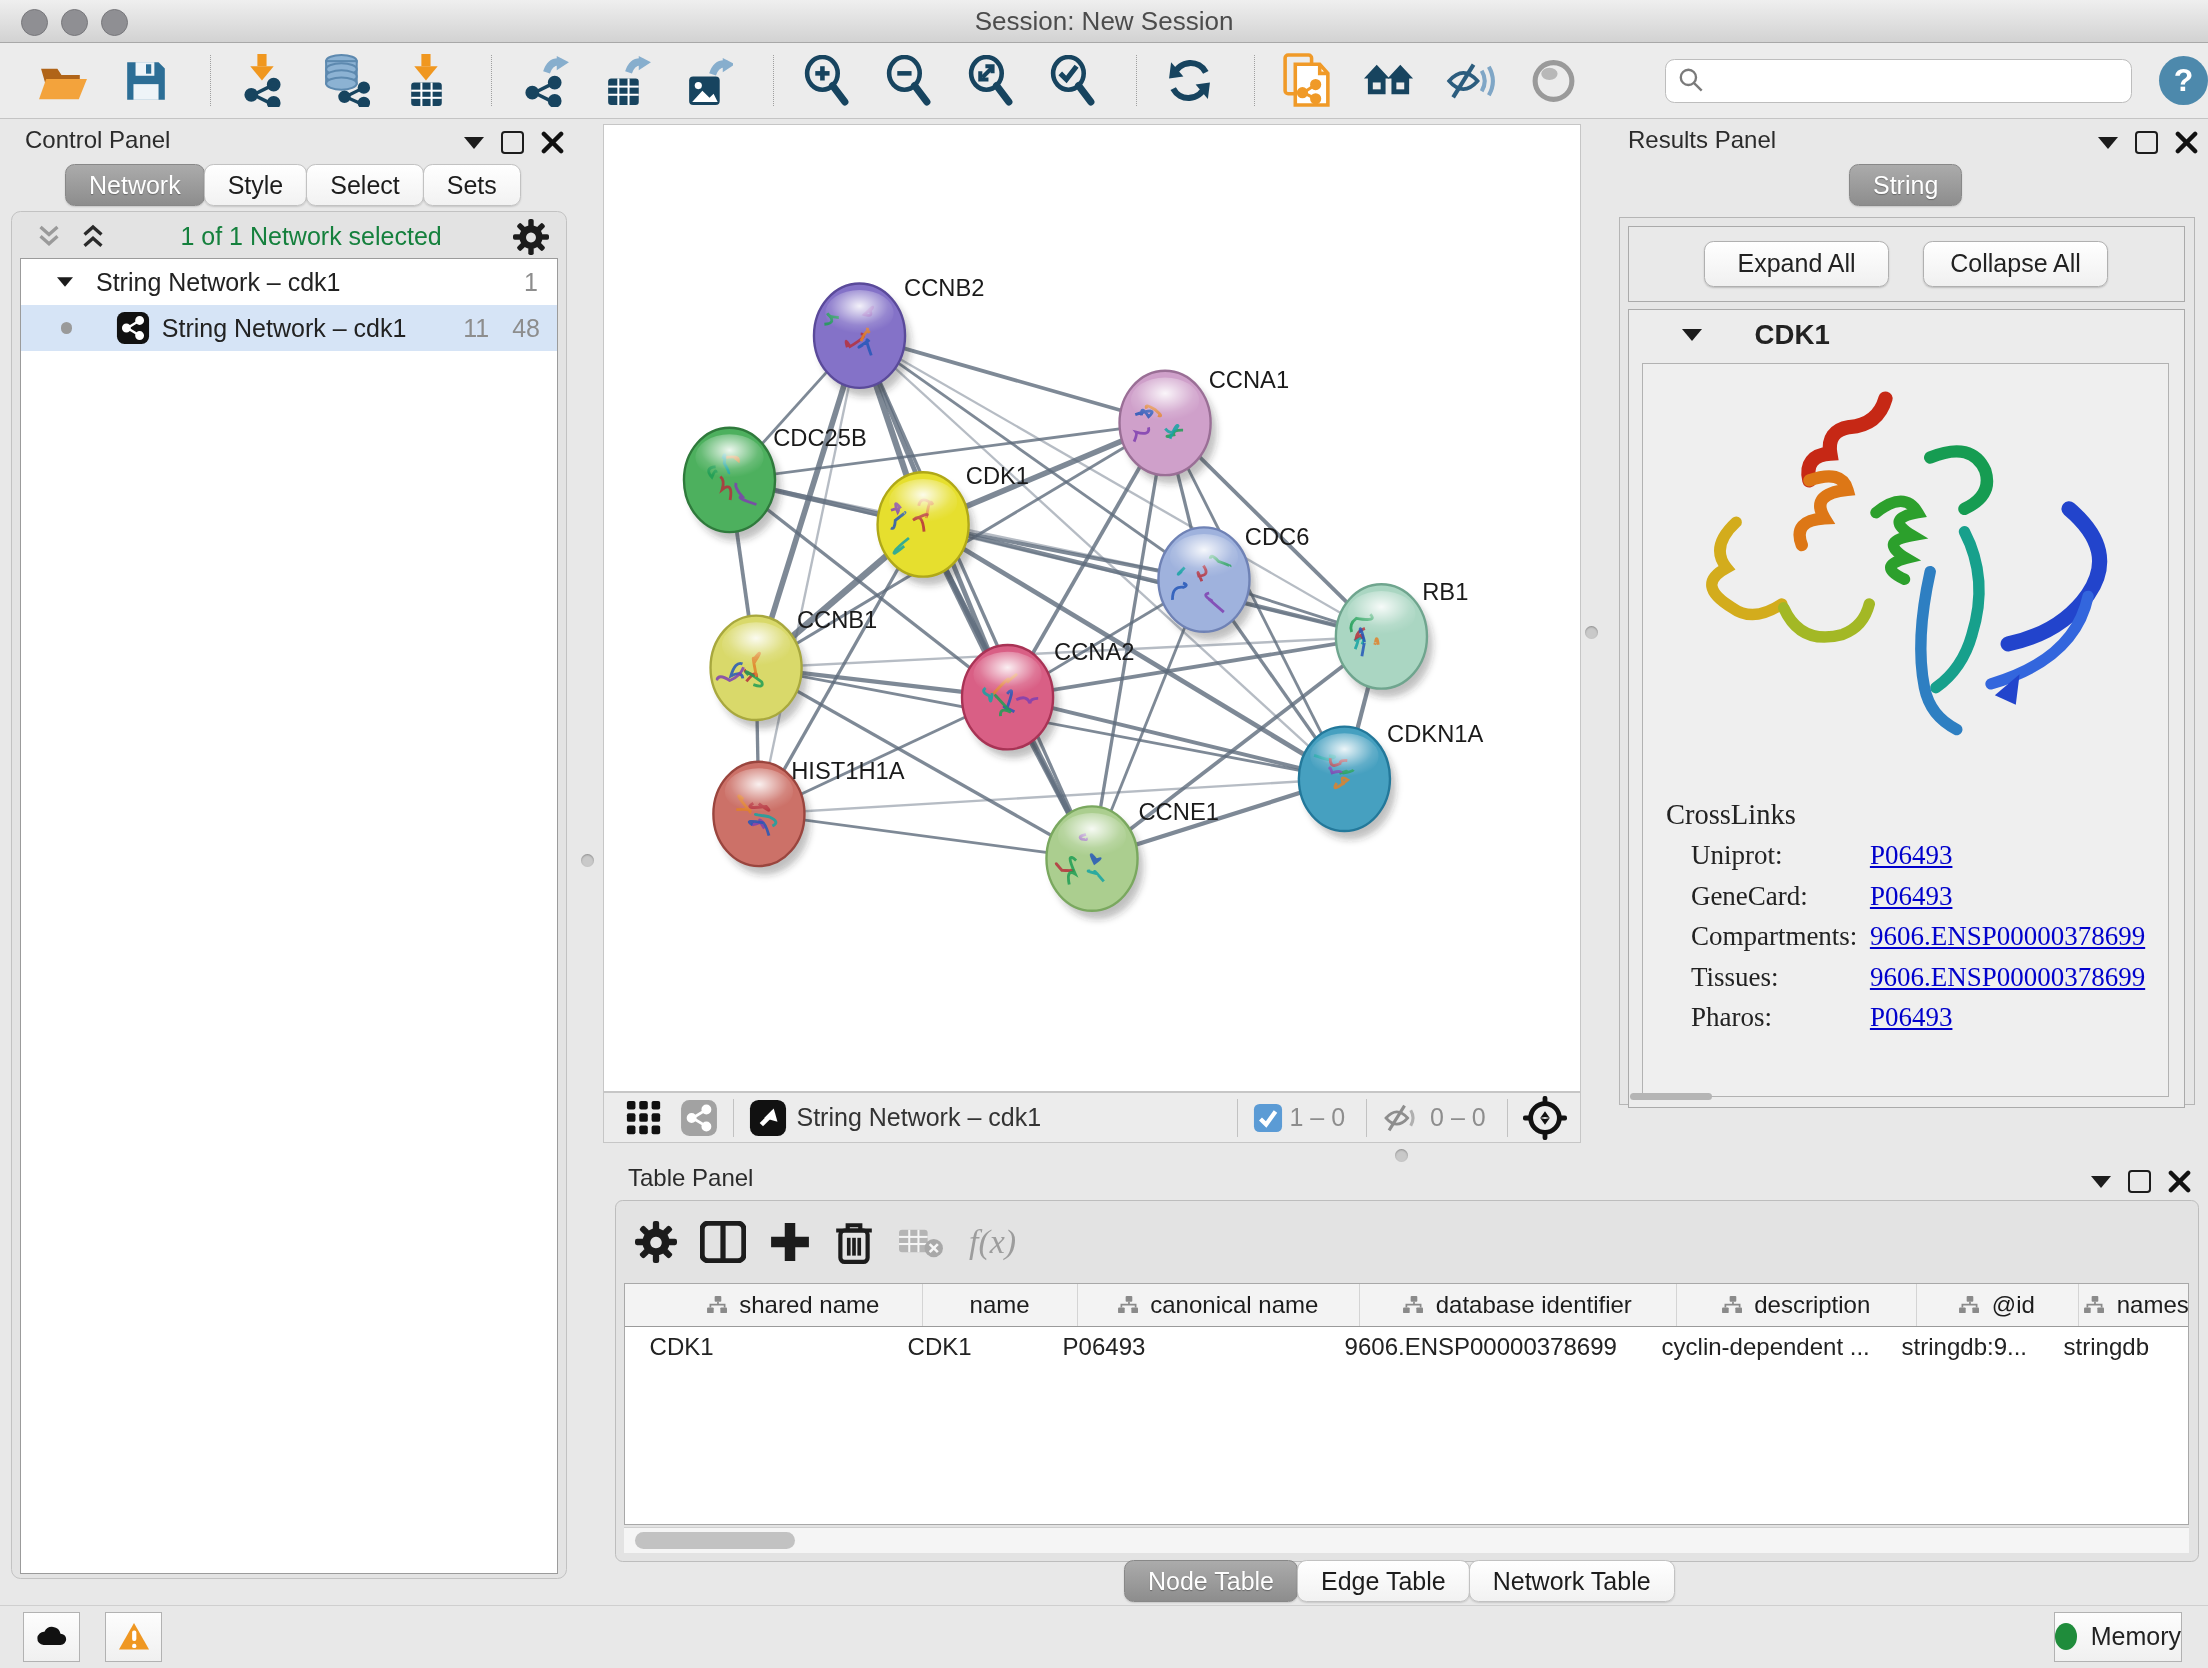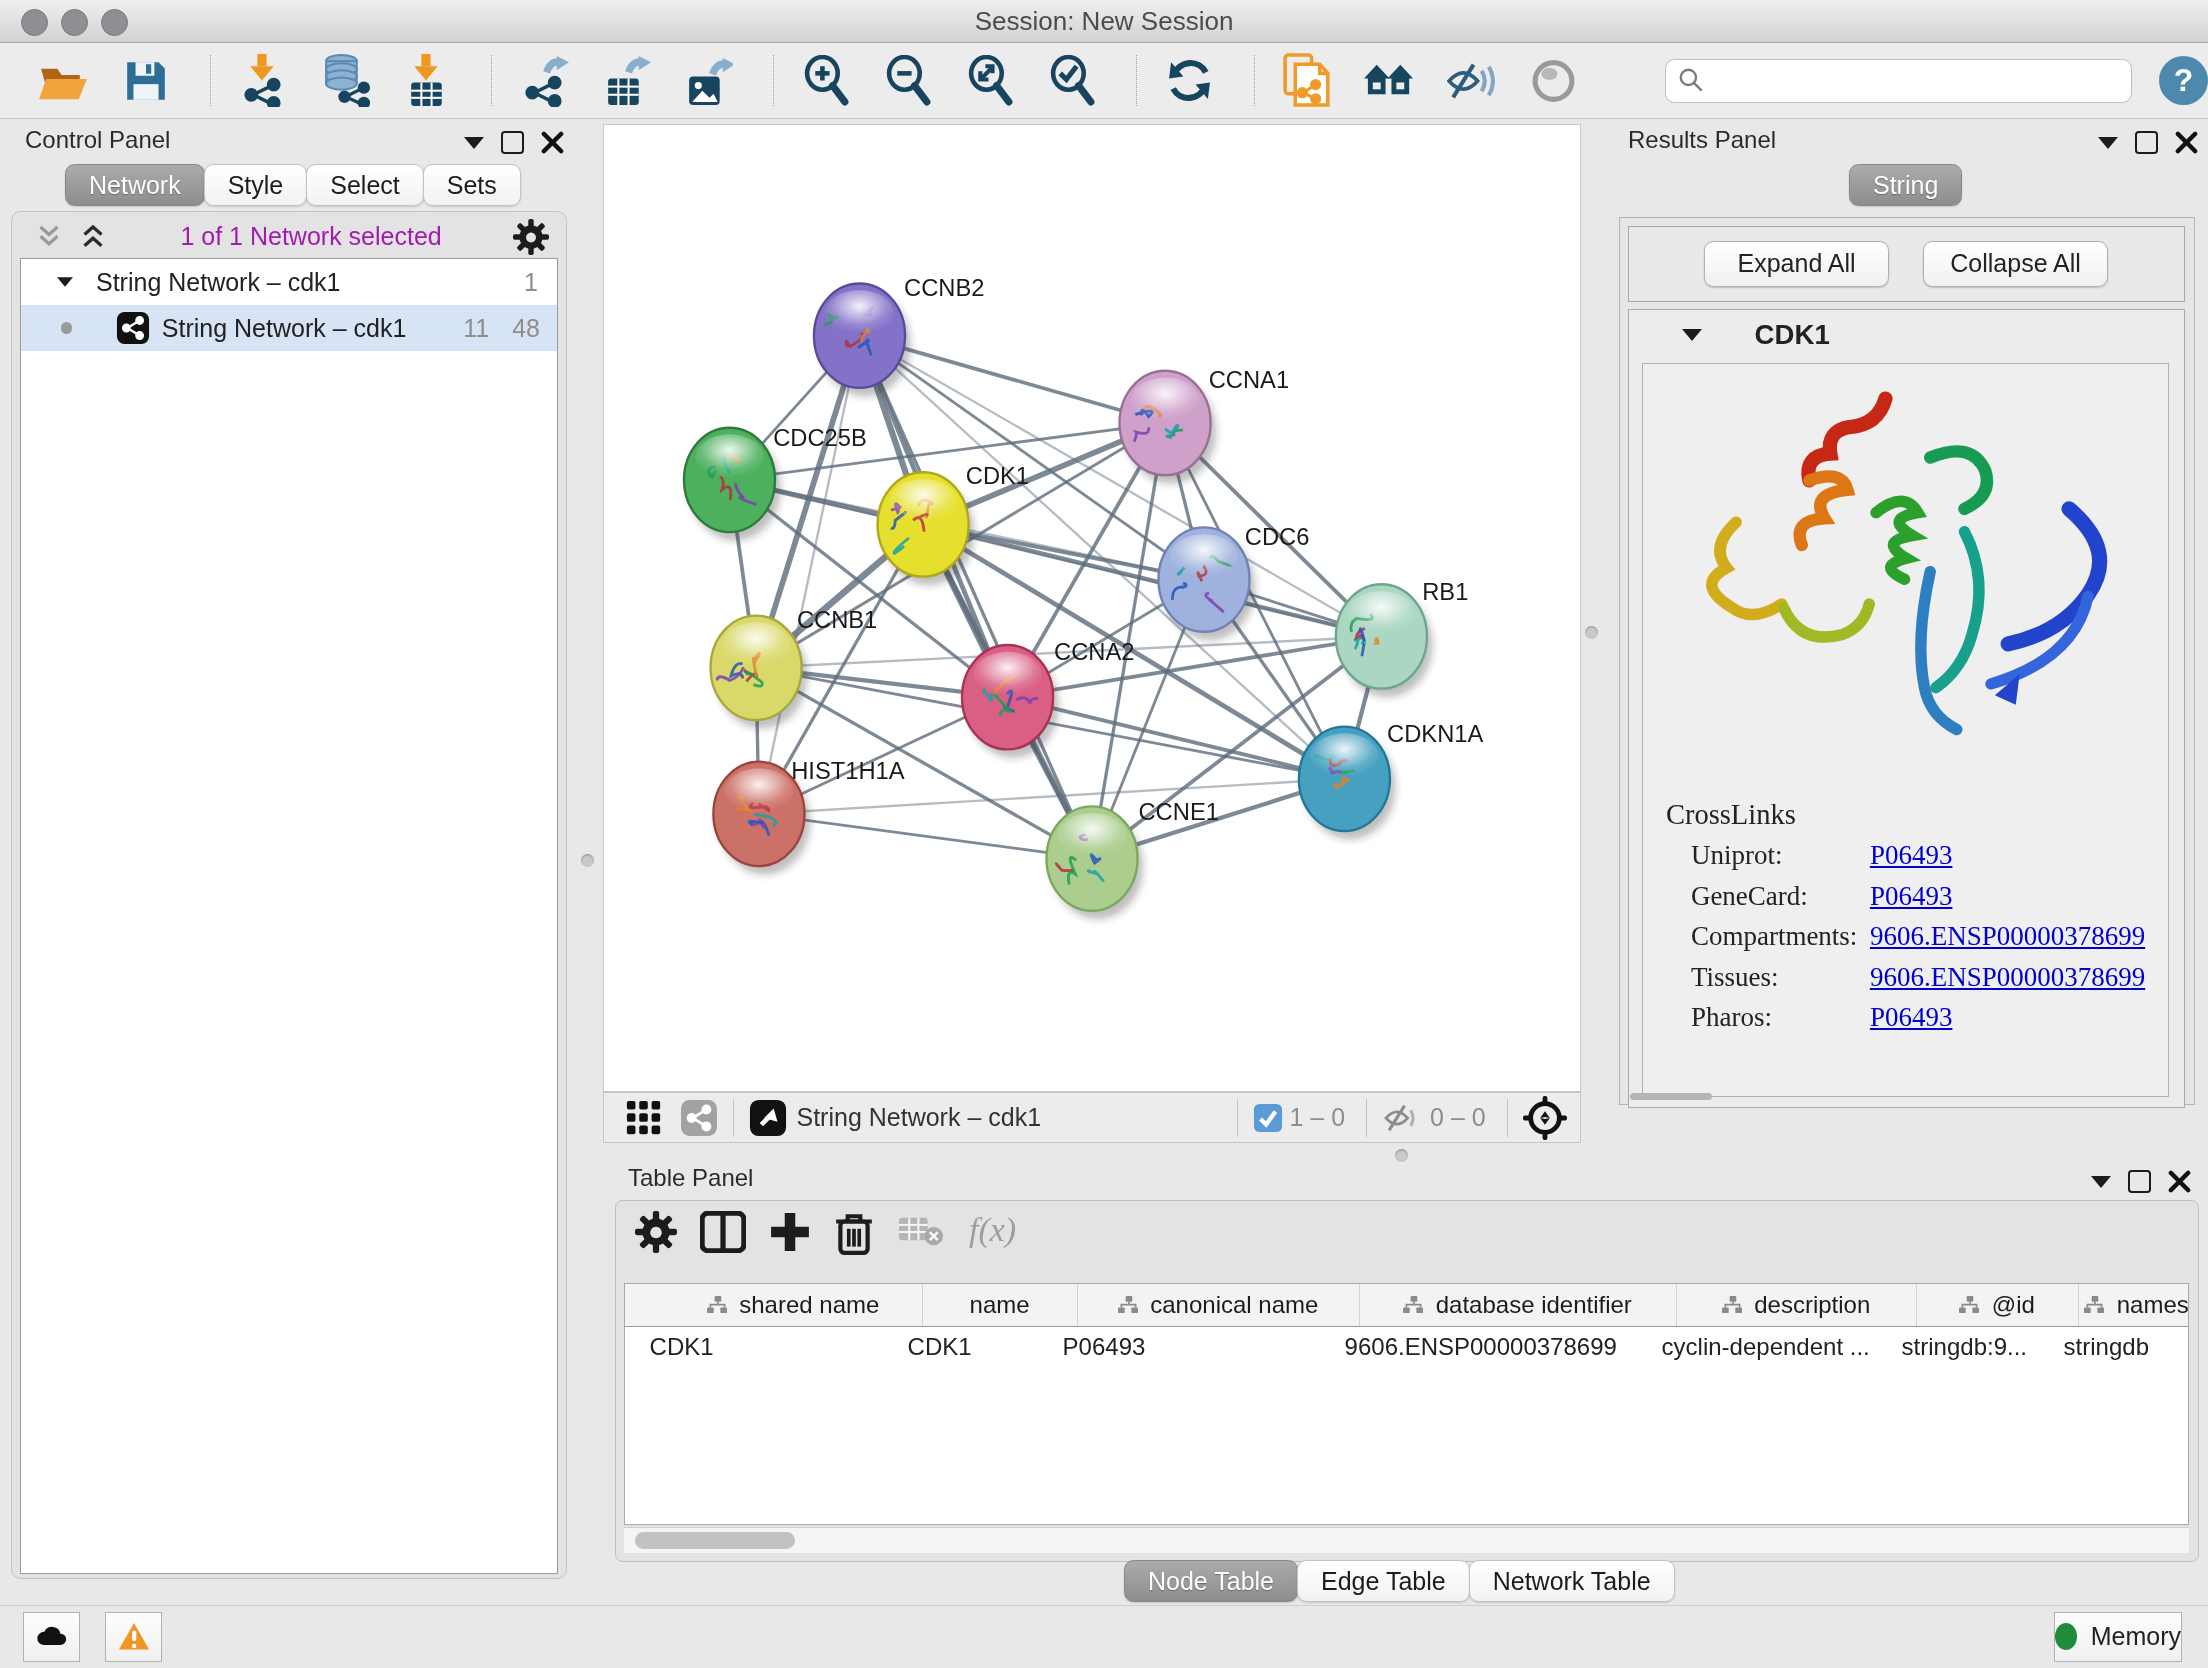--- a/index.html
+++ b/index.html
@@ -36,21 +36,21 @@
   .seg-btn{background:linear-gradient(#ffffff,#f2f2f2);border:1px solid #c2c2c2;color:#1c1c1c;
     padding:0 23px;height:40px;line-height:40px;font-size:25px;border-radius:9.5px;margin-right:-1px;
     box-shadow:0 1px 1.9px rgba(0,0,0,.15);white-space:nowrap;}
   .seg-btn.active{background:linear-gradient(#ababab,#8d8d8d);color:#fff;border-color:#888;
     text-shadow:0 1px 1px rgba(0,0,0,.3);}
   
   #cp-tabs{position:absolute;left:65px;top:164px;}
   .cp-box{position:absolute;left:11.4px;top:211px;width:554px;height:1366px;background:#e3e3e3;
     border:1px solid #c2c2c2;border-radius:9.5px;}
   .cp-status{position:absolute;left:0;top:3.8px;width:100%;height:42px;display:flex;align-items:center;}
-  .cp-status .label{flex:1;text-align:center;font-size:25px;color:#a21caf;}
+  .cp-status .label{flex:1;text-align:center;font-size:25px;color:#15803d;}
   .tree-box{position:absolute;left:7.6px;top:46px;width:536px;height:1314px;background:#fff;
     border:1.9px solid #9b9b9b;}
   .tree-row{height:46px;display:flex;align-items:center;font-size:25px;}
   .tree-row.selected{background:#d6e4f6;}
   .tree-count{color:#8d8d8d;margin-left:23px;}
   
   .net-canvas{position:absolute;left:603px;top:124px;width:978px;height:968px;background:#fff;
     border:1px solid #c6c6c6;box-sizing:border-box;}
   .net-footer{position:absolute;left:603px;top:1092px;width:978px;height:51px;background:#ececec;
     border:1px solid #c6c6c6;display:flex;align-items:center;box-sizing:border-box;}
@@ -73,21 +73,21 @@
   .rp-content{position:absolute;left:13.3px;top:53px;width:527px;height:734px;border:1.9px solid #b2b2b2;
     background:#efefef;box-sizing:border-box;}
   .rp-desc{font-size:25px;margin:17px 0 0 17px;}
   .cl-title{font-family:"Liberation Serif",serif;font-weight:normal;font-size:28.5px;margin:17px 0 7.6px 23px;}
   .cl-row{display:flex;font-family:"Liberation Serif",serif;font-size:27px;margin:9.5px 0 0 48px;}
   .cl-label{width:179px;}
   .cl-value a{color:#0000cc;}
   
   .tp-box{position:absolute;left:615px;top:1200px;width:1582px;height:360px;background:#e3e3e3;
     border:1px solid #bdbdbd;border-radius:7.6px;}
-  .tp-toolbar{position:absolute;left:19px;top:9.5px;height:63px;display:flex;gap:23px;}
+  .tp-toolbar{position:absolute;left:19px;top:9.5px;height:63px;display:flex;align-items:center;gap:23px;}
   .fx{font-family:"Liberation Serif",serif;font-style:italic;font-size:34px;color:#9d9d9d;}
   .tbl{position:absolute;left:7.6px;top:82px;width:1565px;height:242px;background:#fff;
     border:1.9px solid #a8a8a8;overflow:hidden;box-sizing:border-box;}
   .tbl-header,.tbl-row{display:grid;}
   .tbl-header{background:#f3f3f3;border-bottom:1.9px solid #9a9a9a;height:42px;}
   .th{display:flex;align-items:center;justify-content:center;gap:11.4px;font-size:24px;color:#1c1c1c;
     border-right:1px solid #d4d4d4;overflow:hidden;white-space:nowrap;}
   .td{font-size:24px;padding-left:25px;display:flex;align-items:center;height:40px;
     overflow:hidden;white-space:nowrap;}
   .hscroll{position:absolute;left:7.6px;top:326px;width:1565px;height:25px;background:#f5f5f5;

